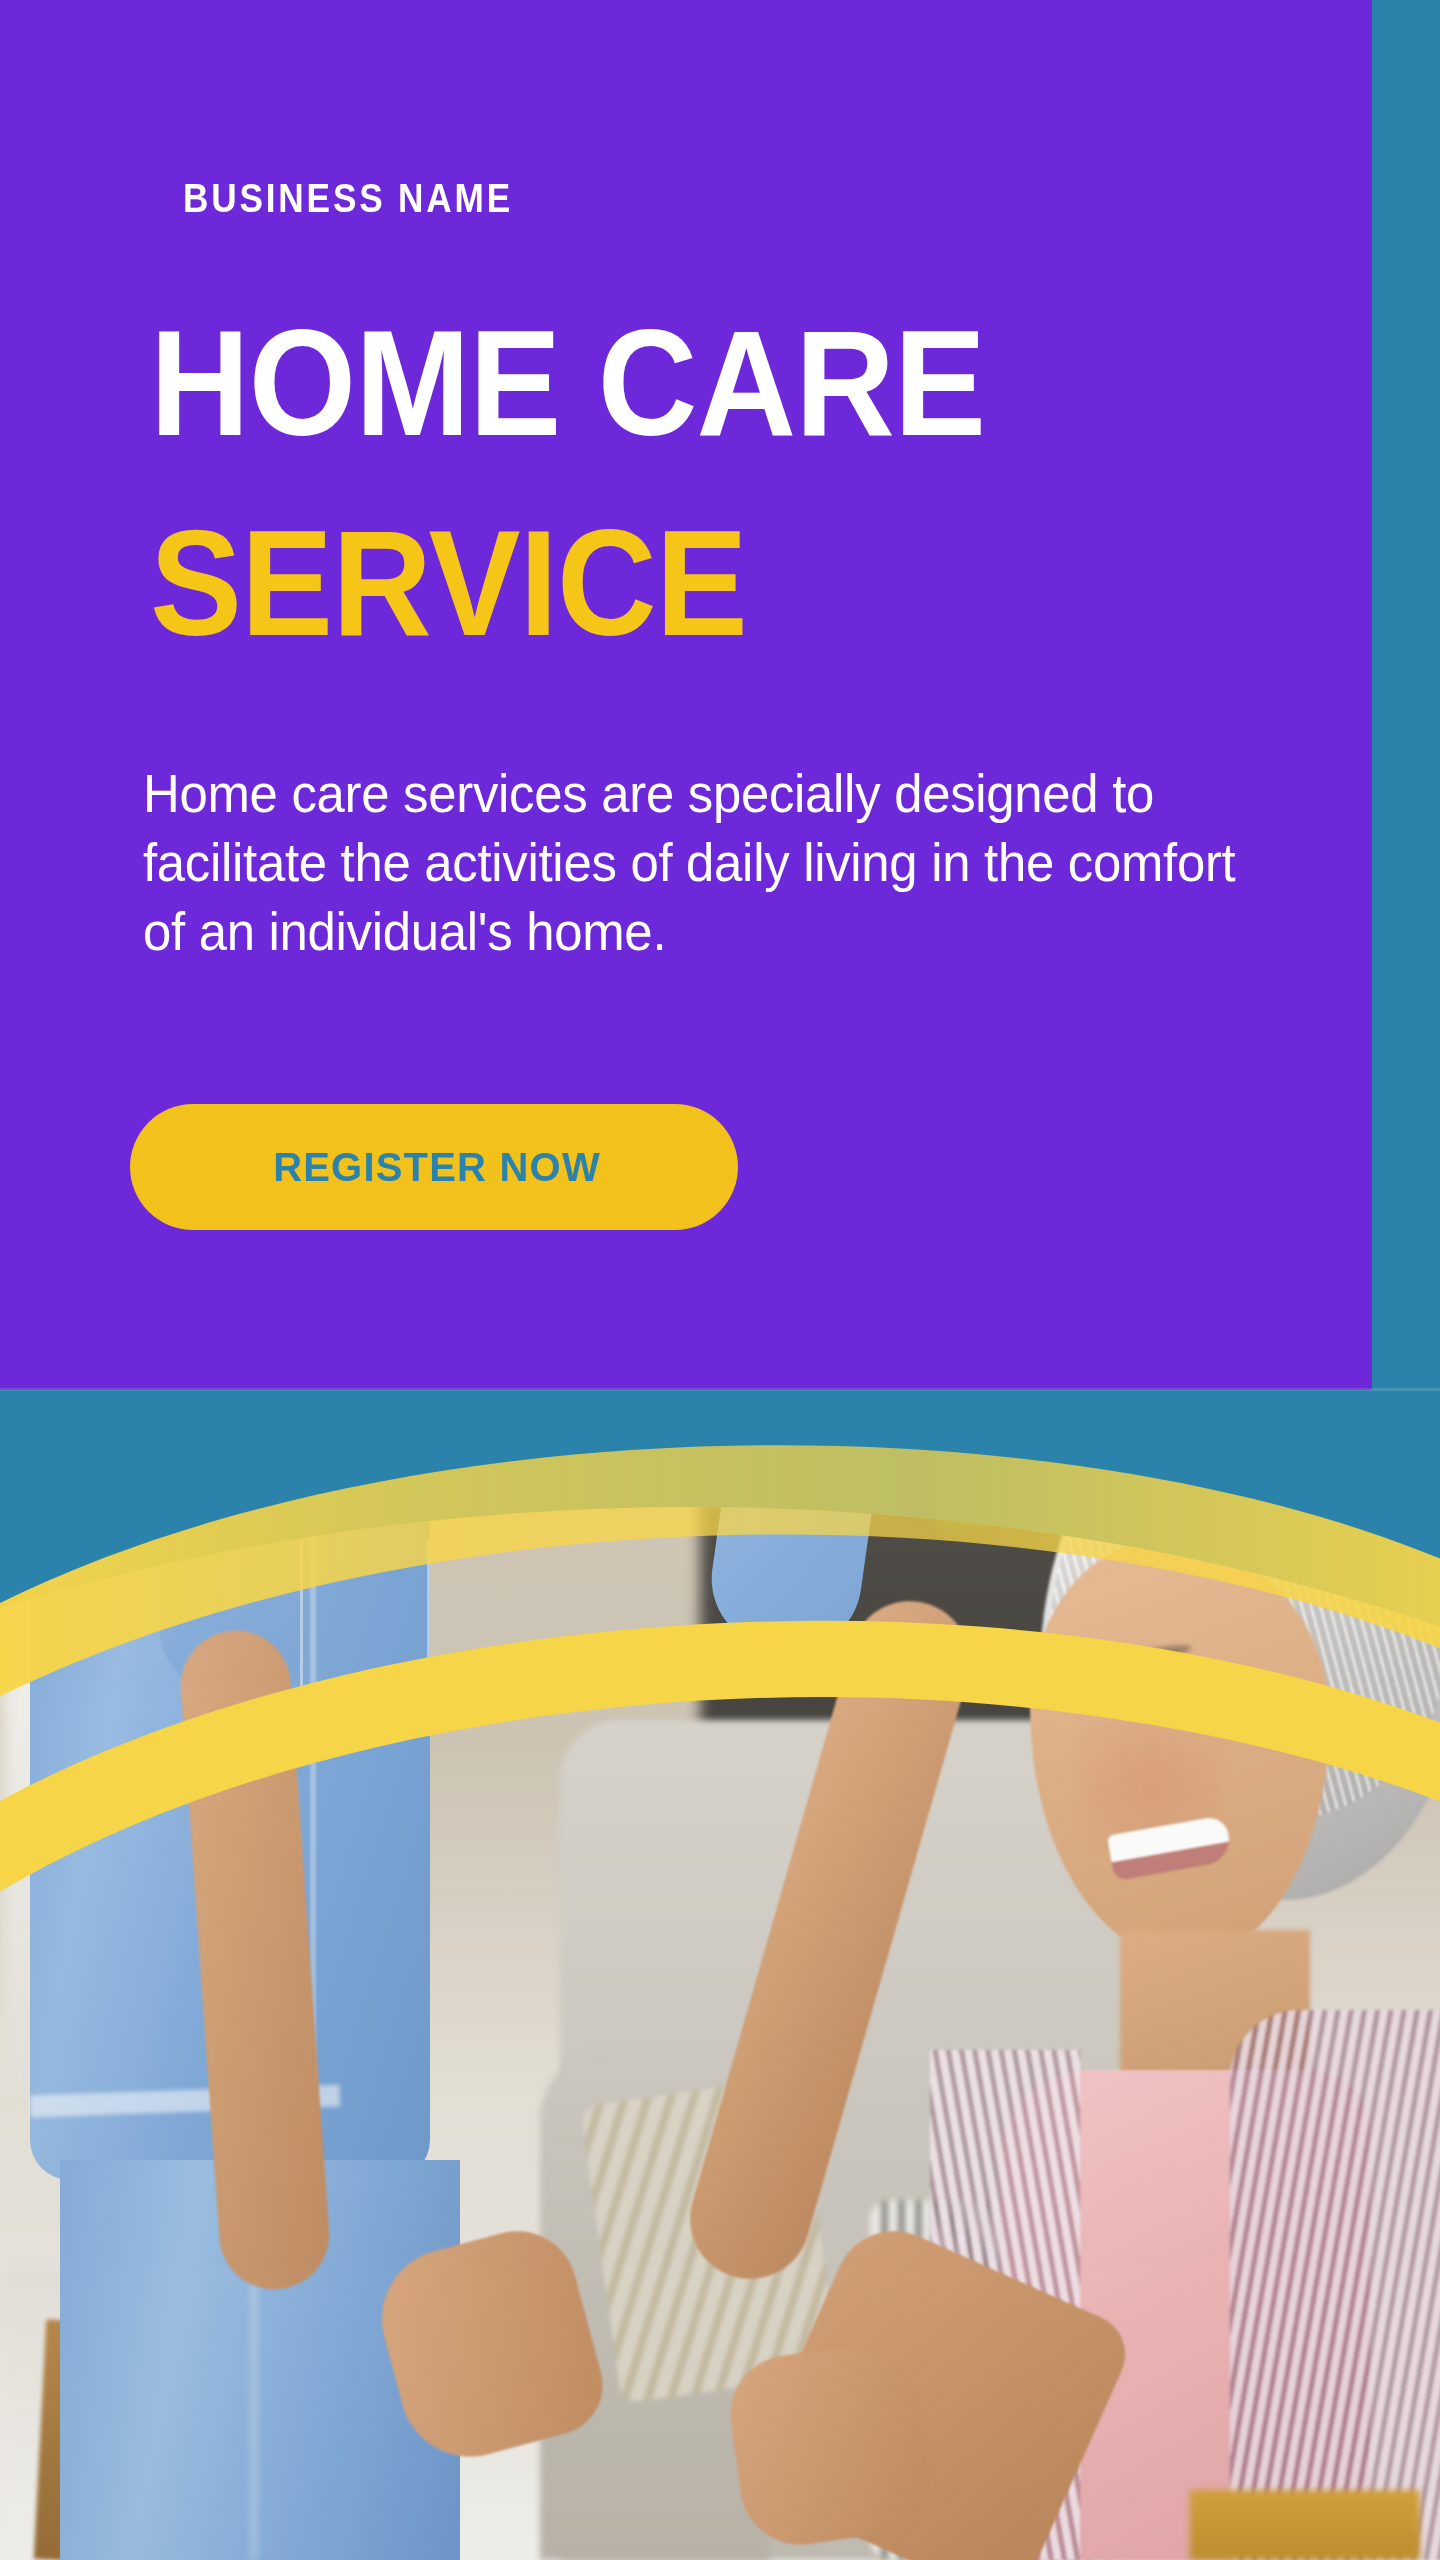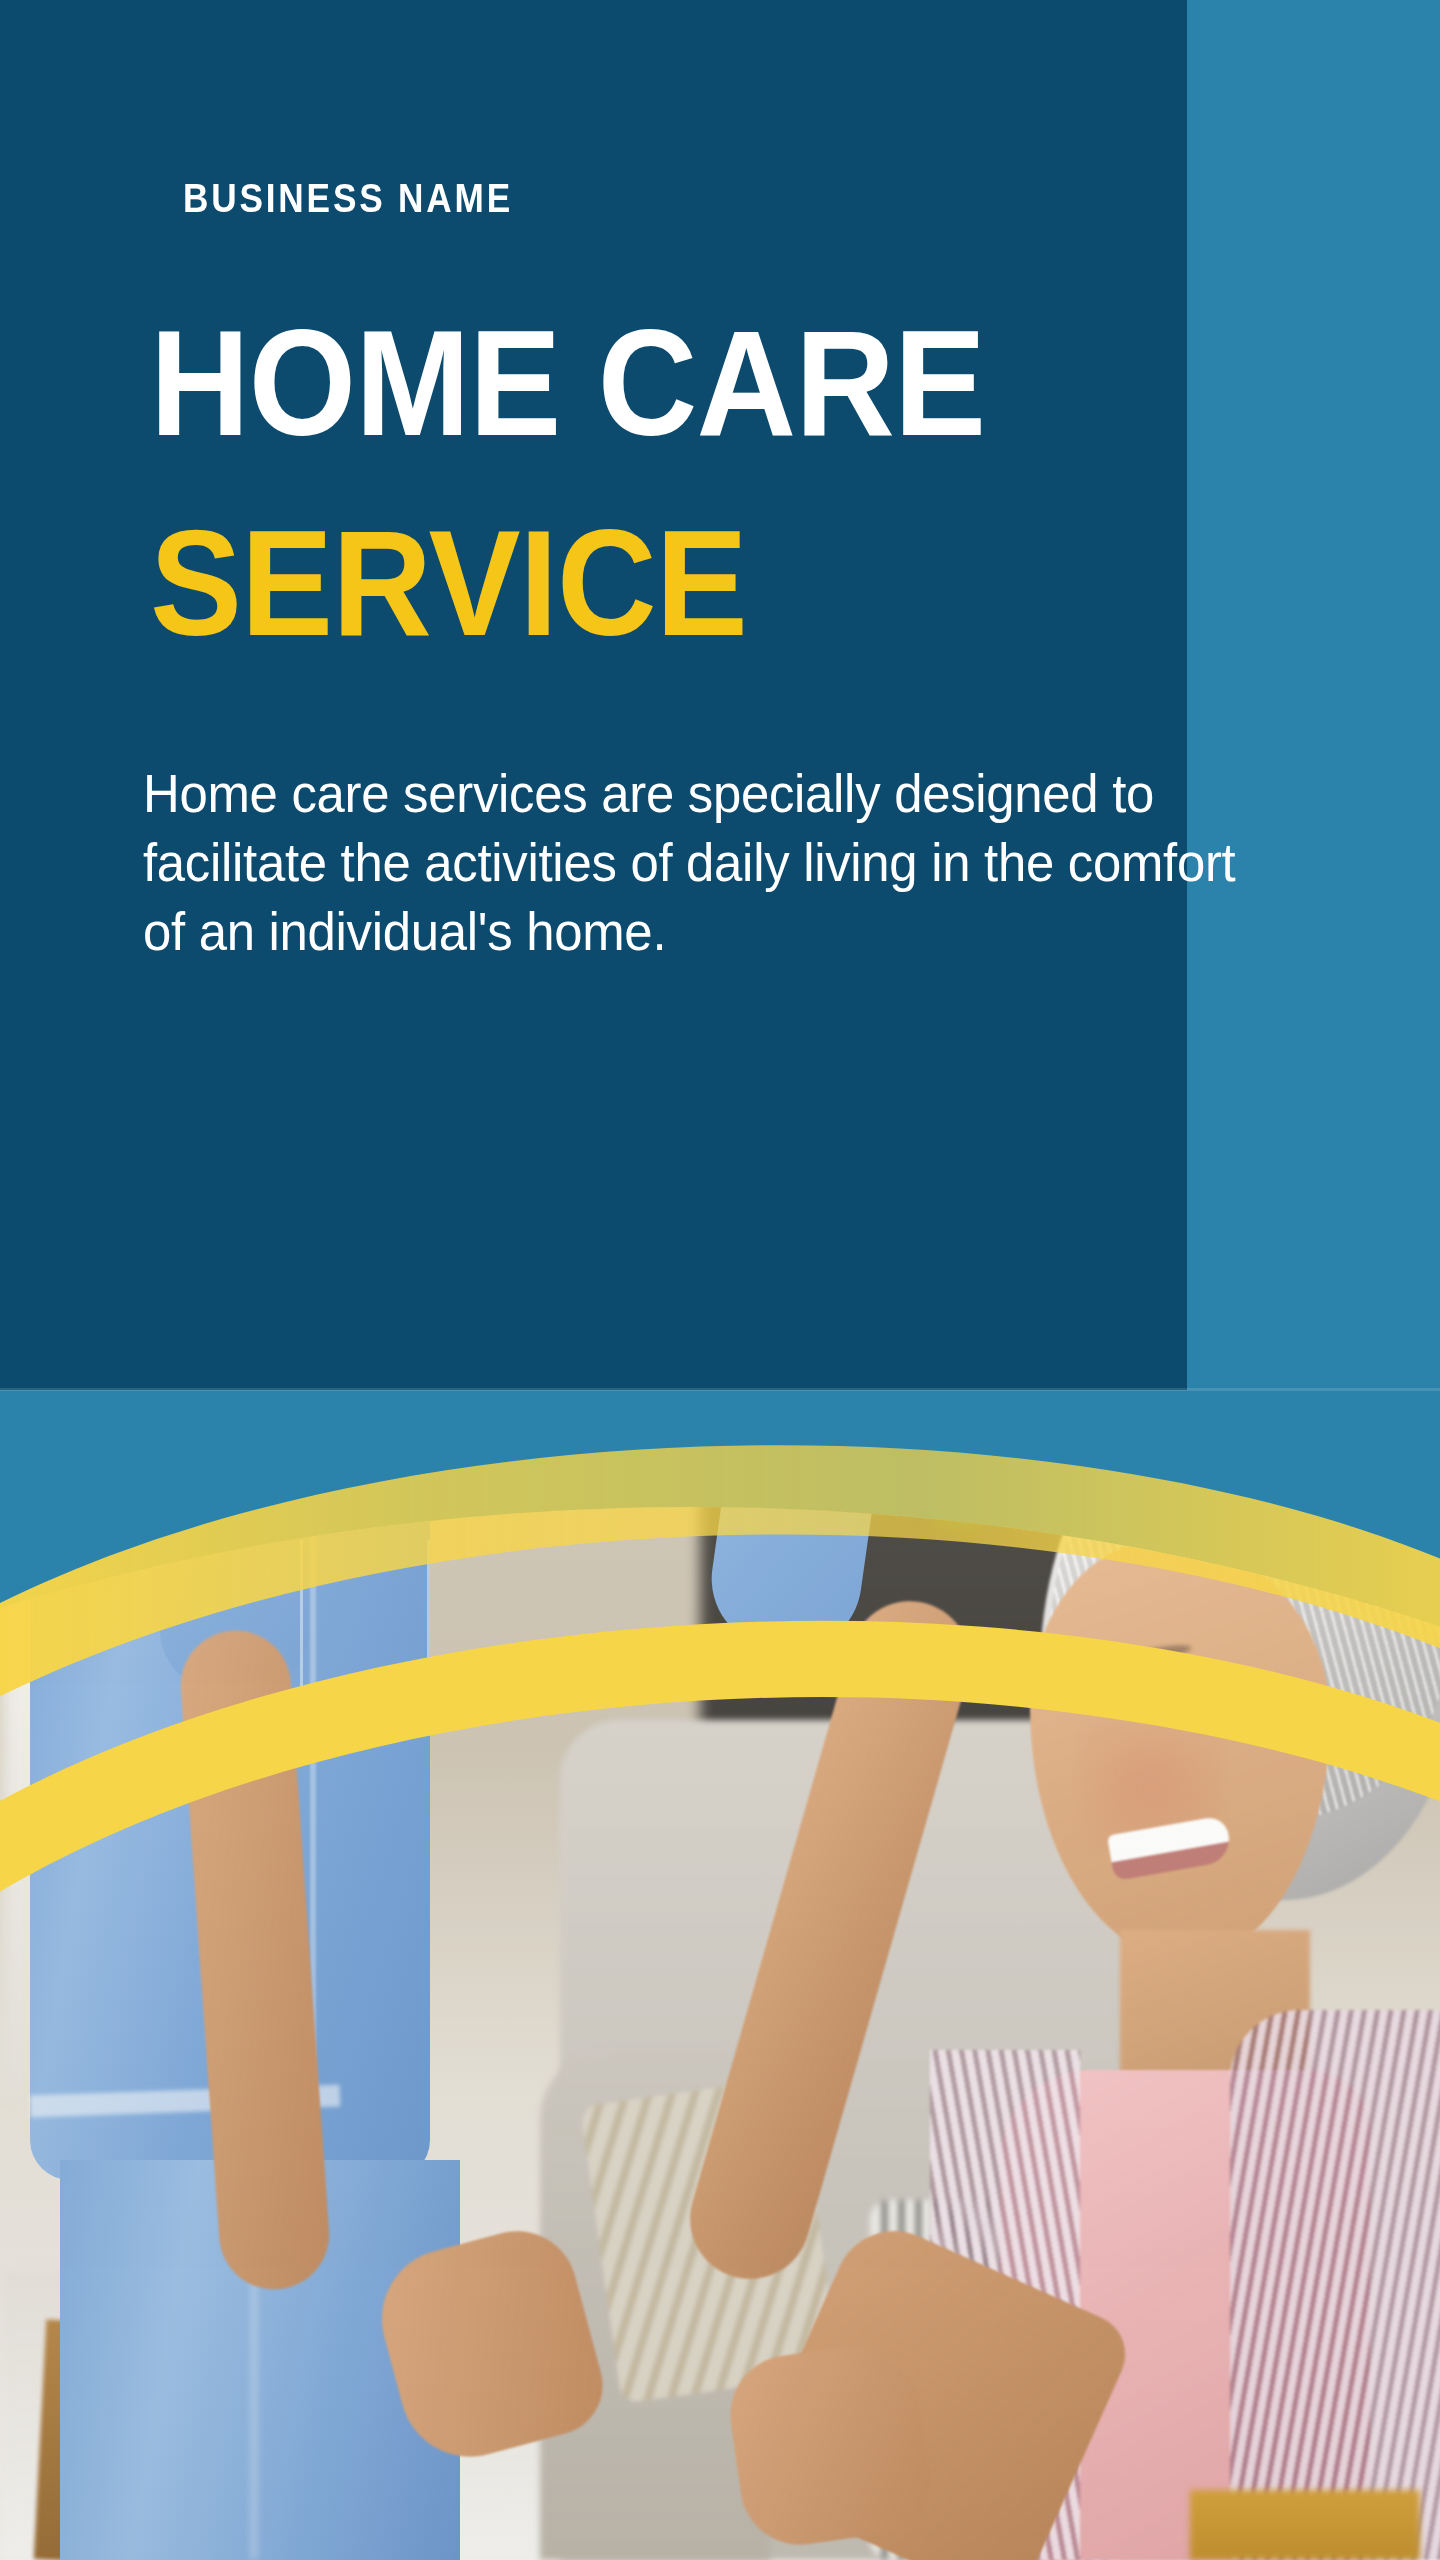--- a/index.html
+++ b/index.html
@@ -12,22 +12,22 @@
   #poster {
     position:relative;
     width:1440px; height:2560px;
     background:#2b83ab;
     overflow:hidden;
   }
 
   
   .top-section {
     position:absolute;
-    left:0; top:0; width:1187px; height:1390px;
-    background:#0c4a6e;
+    left:0; top:0; width:1372px; height:1390px;
+    background:#6d28d9;
     z-index:5;
   }
   .business-name {
     position:absolute;
     left:183px; top:178px;
     color:#ffffff;
     font-size:40px;
     font-weight:700;
     letter-spacing:3.2px;
     line-height:1;
@@ -364,20 +364,21 @@
   <section class="top-section">
 
     <div class="business-name">BUSINESS  NAME</div>
 
     <h1 class="headline">HOME CARE</h1>
 
     <h1 class="headline-accent">SERVICE</h1>
 
     <p class="body-copy">Home care services are specially designed to facilitate the activities of daily living in the comfort of an individual's home.</p>
 
+    <button class="cta-button">REGISTER NOW</button>
   </section>
 
   <div class="divider-line"></div>
 
   <section class="photo-area">
     <div class="photo-clip">
 
       <div class="ph bg-room"></div>
       <div class="ph bg-window"></div>
       <div class="ph bg-wall-dark"></div>

